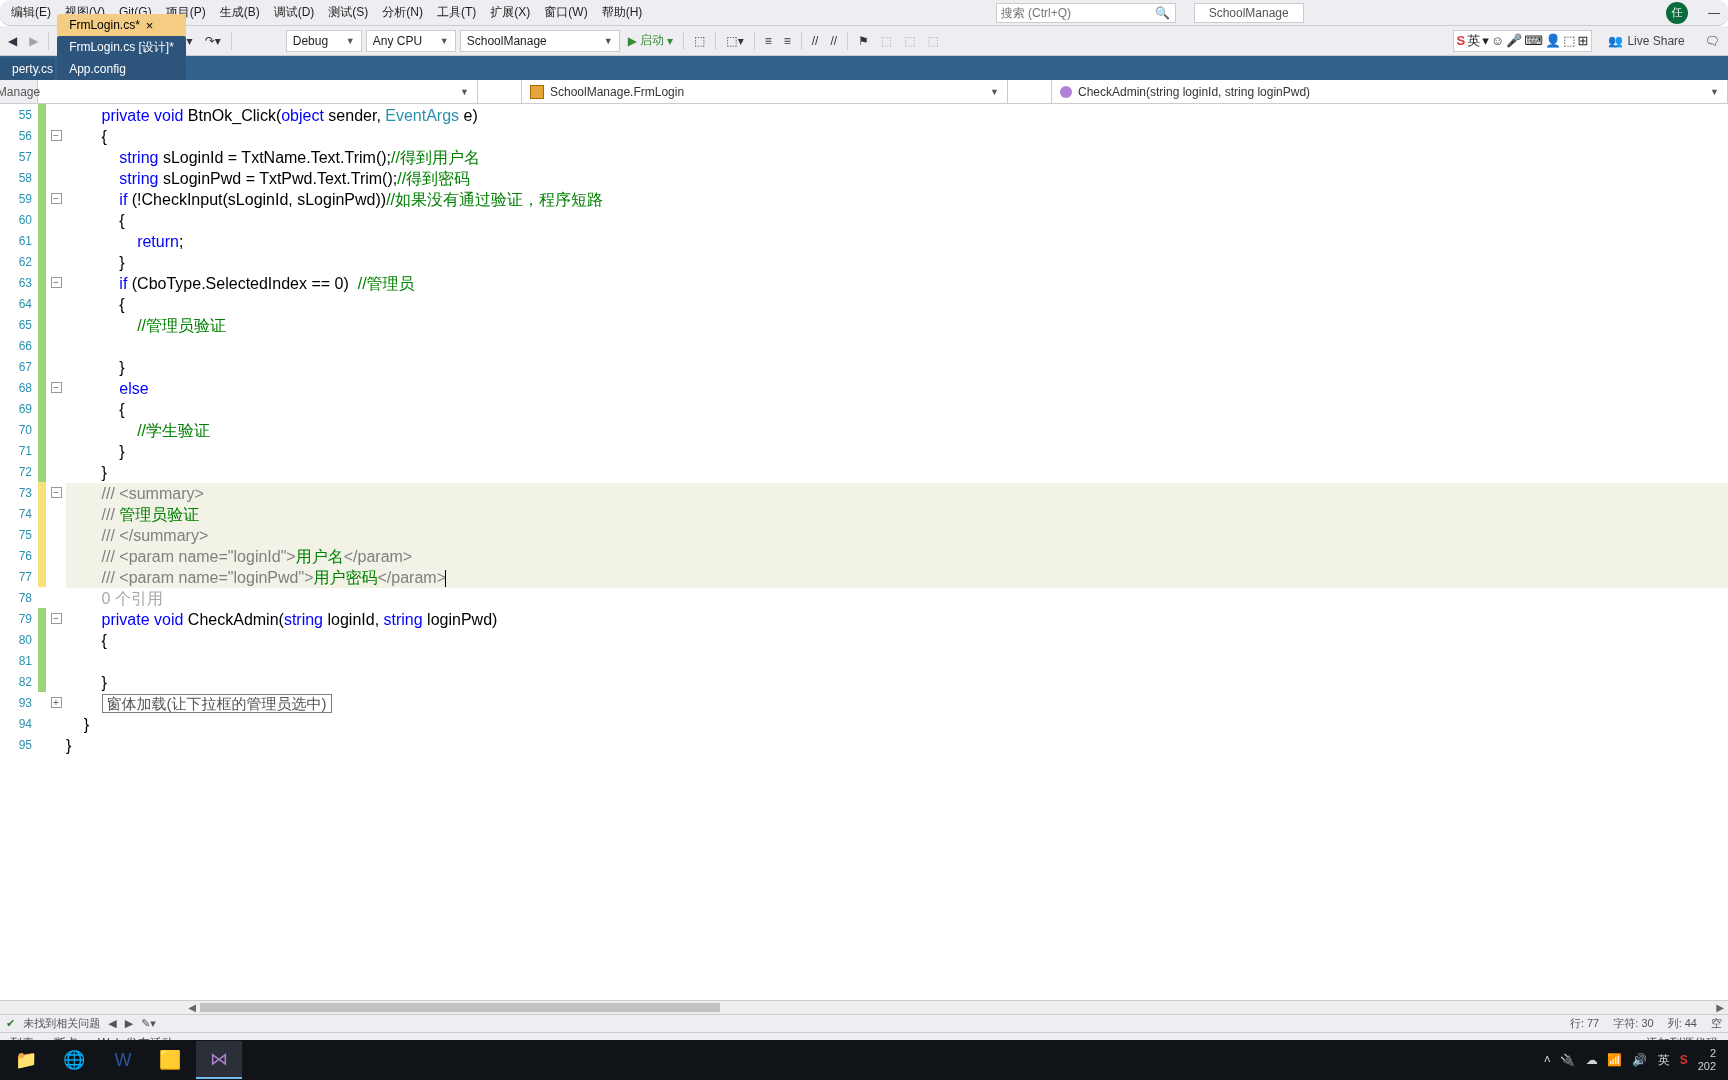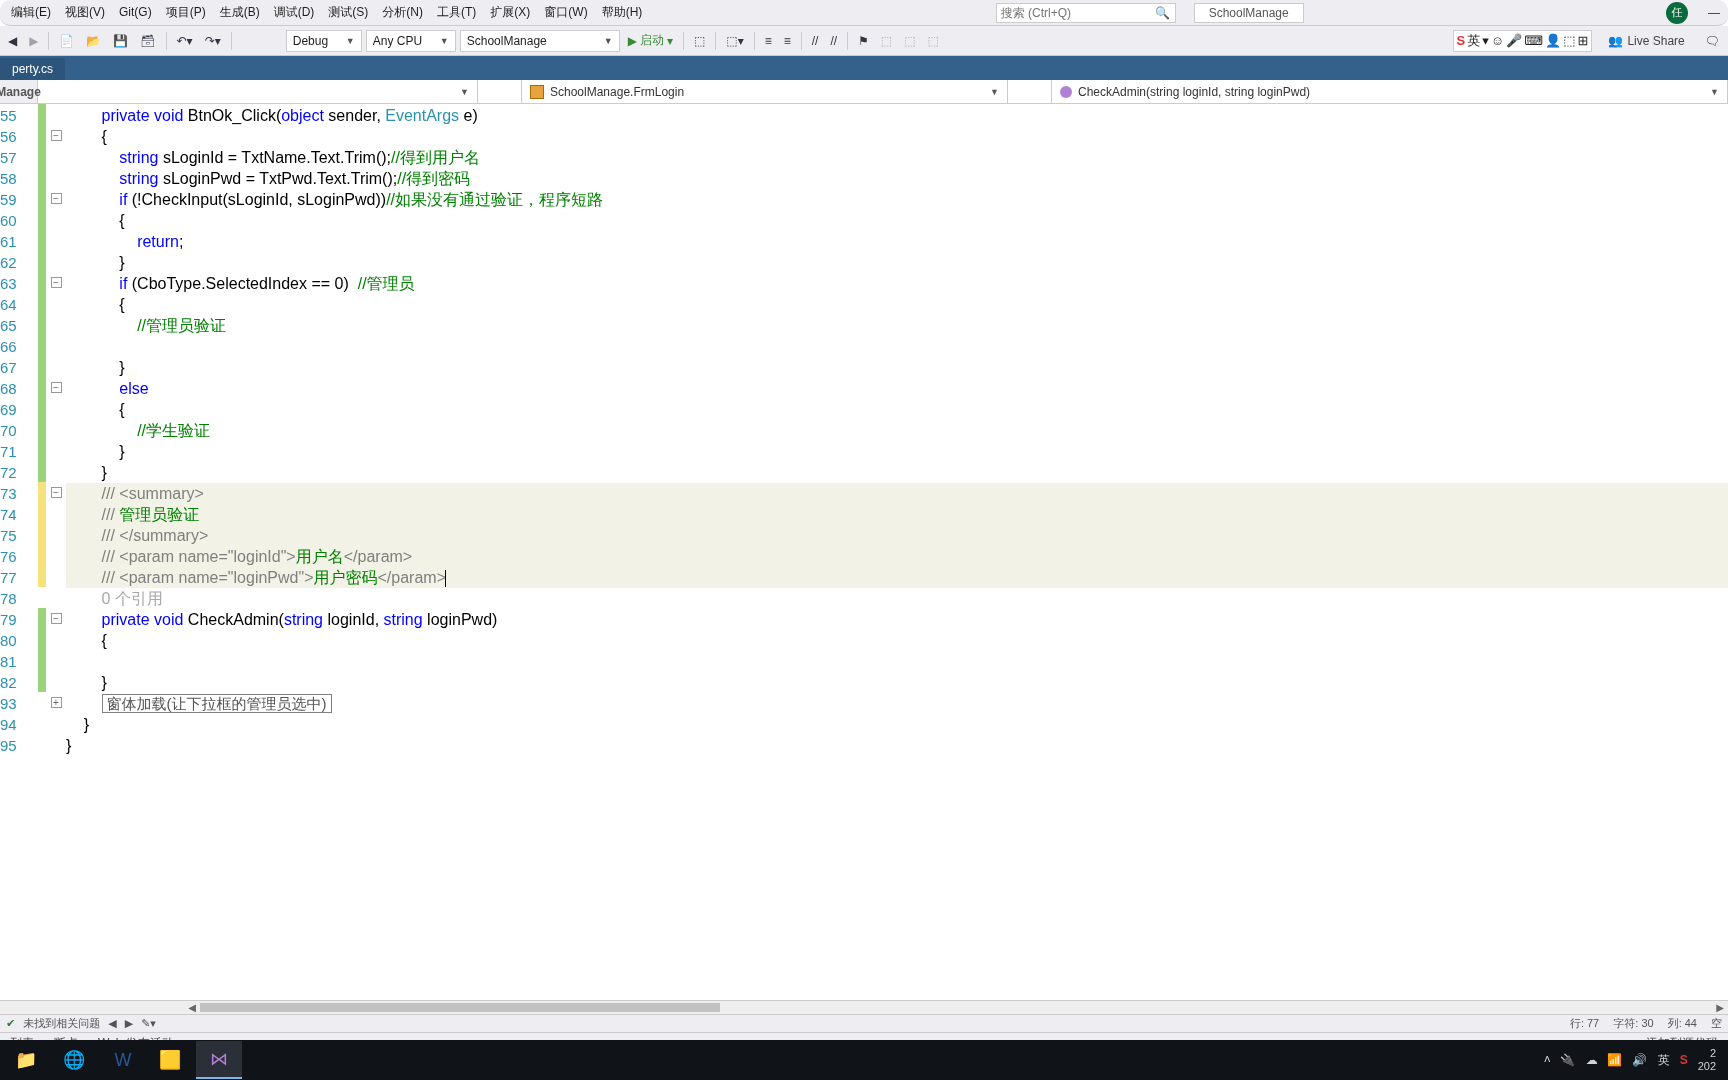--- a/index.html
+++ b/index.html
@@ -24,37 +24,37 @@
 .combo .arrow { margin-left:auto; font-size:9px; color:#555; }
 .run-btn { color:#388a34; display:flex; align-items:center; gap:3px; }
 .right-tools { margin-left:auto; display:flex; align-items:center; gap:6px; }
 .ime-box { display:flex; align-items:center; gap:2px; border:1px solid #ccc; background:#fff; padding:1px 3px; }
 .ime-box span { font-size:13px; }
 .liveshare { display:flex; align-items:center; gap:4px; color:#444; margin:0 10px; }
 
 
 .doctabs { height:24px; background:#34608c; display:flex; align-items:flex-end; }
 .doctab { height:22px; padding:0 12px; display:flex; align-items:center; gap:6px; color:#fff; background:#2d547b; margin-right:2px; font-size:12px; border-top-left-radius:2px;border-top-right-radius:2px;}
-.doctab.partial { background:#2d547b; padding-right:12px; }
+.doctab.partial { background:#2d547b; padding-right:2px; }
 .doctab.active { background:#f5cc84; color:#000; }
 .doctab .close { font-size:13px; }
 
 
 .navrow { height:24px; background:#fff; border-bottom:1px solid #ccc; display:flex; align-items:center; }
-.navleft { width:38px; background:#eeeef2; height:100%; border-right:1px solid #ccc; display:flex;align-items:center;justify-content:center;color:#555;font-weight:bold;}
+.navleft { width:38px; background:#eeeef2; height:100%; border-right:1px solid #ccc; display:flex;align-items:center;justify-content:center;color:#555;}
 .navcombo { flex:0 0 auto; border-right:1px solid #ccc; height:100%; display:flex; align-items:center; padding:0 8px; gap:6px; color:#333;}
 .navcombo .arrow { font-size:9px; color:#555; margin-left:auto; }
 .navcombo.small{width:44px;justify-content:center;}
 .navcombo.first{width:440px;} .navcombo.second{width:486px;} .navcombo.third{flex:1;}
 .navcombo .ico-cls { width:14px;height:14px;background:#e8a33d;border:1px solid #a66b00;display:inline-block;}
 .navcombo .ico-mth { width:12px;height:12px;border-radius:50%;background:#b180d7;display:inline-block;}
 
 
 .editor { display:flex; height:calc(100% - 26px - 30px - 24px - 24px - 18px - 22px - 40px); background:#fff; position:relative; }
-.gutter { width:38px; background:#fff; text-align:left; padding-right:6px; color:#2b91af; font-family:Consolas,monospace; font-size:15px; line-height:21px; padding-top:1px;}
+.gutter { width:38px; background:#fff; text-align:right; padding-right:6px; color:#2b91af; font-family:Consolas,monospace; font-size:12px; line-height:21px; padding-top:1px;}
 .marks { width:8px; background:#fff; }
 .marks .m { height:21px; }
 .marks .yellow { background:#f5e27d; }
 .marks .green { background:#9bd47a; }
 .folds { width:20px; background:#fff; font-family:Consolas,monospace; font-size:11px; color:#888; line-height:21px; text-align:center;}
 .folds .f { height:21px; display:flex; align-items:center; justify-content:center;}
 .folds .box { width:11px;height:11px;border:1px solid #999;display:flex;align-items:center;justify-content:center;font-size:10px;line-height:1;color:#666;}
 .code { flex:1; font-family:Consolas,"Microsoft YaHei",monospace; font-size:16px; line-height:21px; white-space:pre; padding-top:1px; overflow:hidden; }
 .code .line { height:21px; }
 .kw{color:#0000ff;} .typ{color:#2b91af;} .cmt{color:#008000;} .doc{color:#808080;} .docname{color:#808080;} .txt{color:#000;} .faded{color:#a8a8a8;}
@@ -156,20 +156,32 @@
         <span>⊞</span>
     </div>
     <div class="liveshare">👥 <span>Live Share</span></div>
     <span class="tbtn">🗨</span>
   </div>
 </div>
 
 <div class="doctabs">
   <div class="doctab partial">
       <span>perty.cs</span>
+    </div>
+  <div id="doctabs-host">
+      <div class="doctab active">
+        <span>FrmLogin.cs*</span>
+        <span class="close">×</span>
+      </div>
+      <div class="doctab">
+        <span>FrmLogin.cs [设计]*</span>
+      </div>
+      <div class="doctab">
+        <span>App.config</span>
+      </div>
     </div>
 </div>
 
 <div class="navrow">
   <div class="navleft">Manage</div>
   <div class="navcombo first">
       <span class="arrow">▼</span>
     </div>
   <div class="navcombo small"></div>
   <div class="navcombo second">

